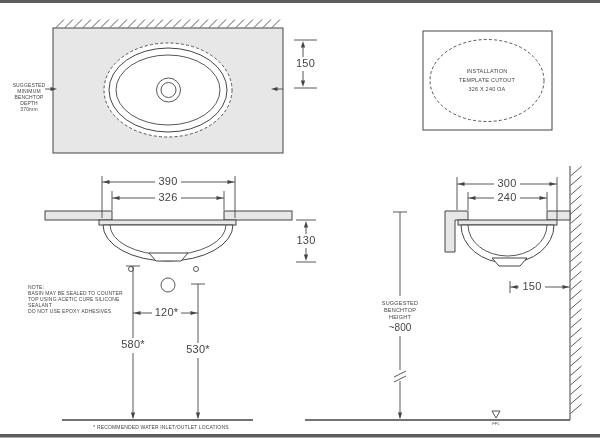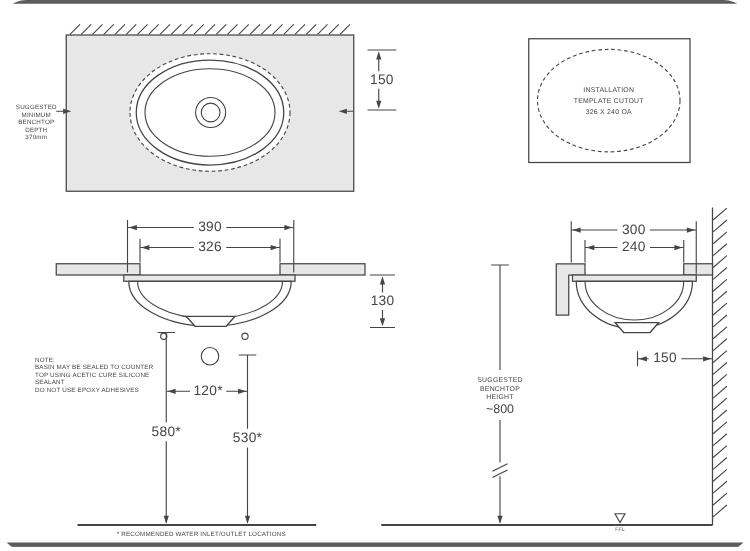--- a/index.html
+++ b/index.html
@@ -3,21 +3,21 @@
 <meta charset="utf-8">
 <style>
   :root{
     --line:#454545;
     --bench:#e7e7e7;
     --border:#5c5c5e;
     --bg:#ffffff;
   }
   html,body{margin:0;padding:0;background:#fff;}
   #stage{position:relative;width:600px;height:441px;background:var(--bg);overflow:hidden;
-         font-family:"Liberation Sans",sans-serif;border-radius:21px;}
+         font-family:"Liberation Sans",sans-serif;}
   svg text{font-family:"Liberation Sans",sans-serif;fill:var(--line);
            text-anchor:middle;dominant-baseline:middle;}
   .ta-start{text-anchor:start;}
   .t11{font-size:11px;letter-spacing:.2px;}
   .t10{font-size:10px;}
   .t55{font-size:5.5px;letter-spacing:.2px;}
   .t5{font-size:5px;letter-spacing:.15px;}
   .t42{font-size:4.2px;}
   .ln{fill:none;stroke:var(--line);stroke-width:1;}
   .thin{stroke-width:.9;}

